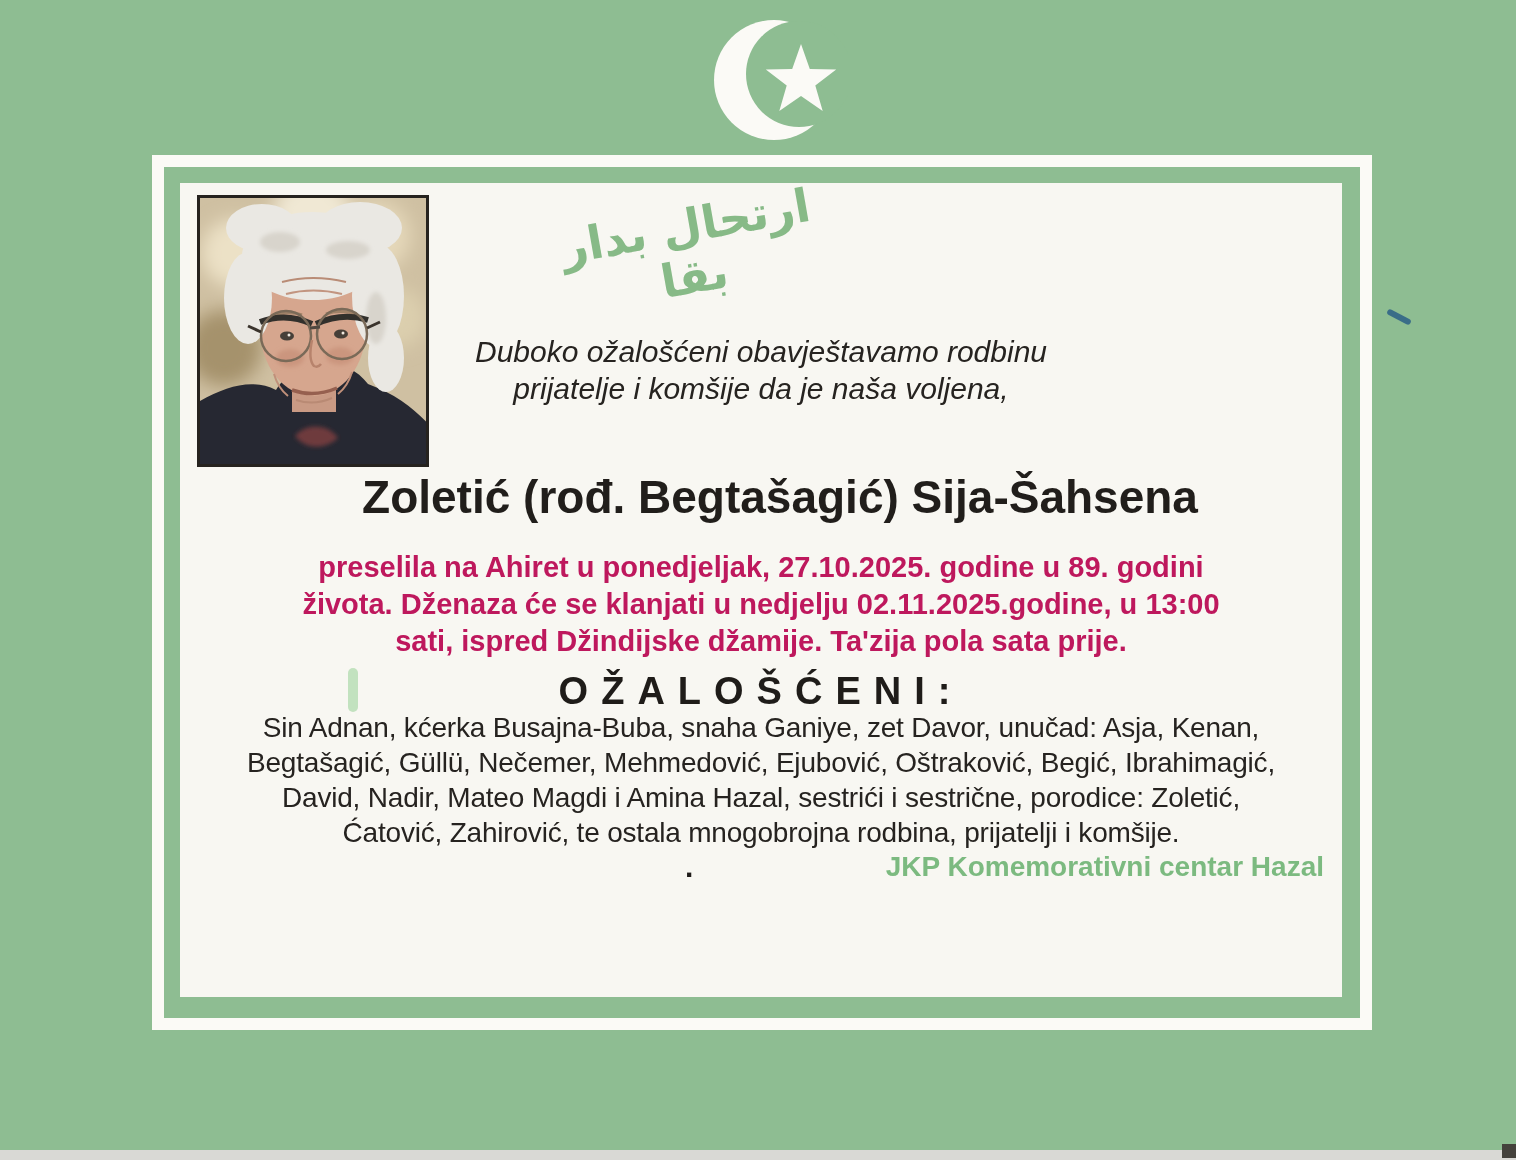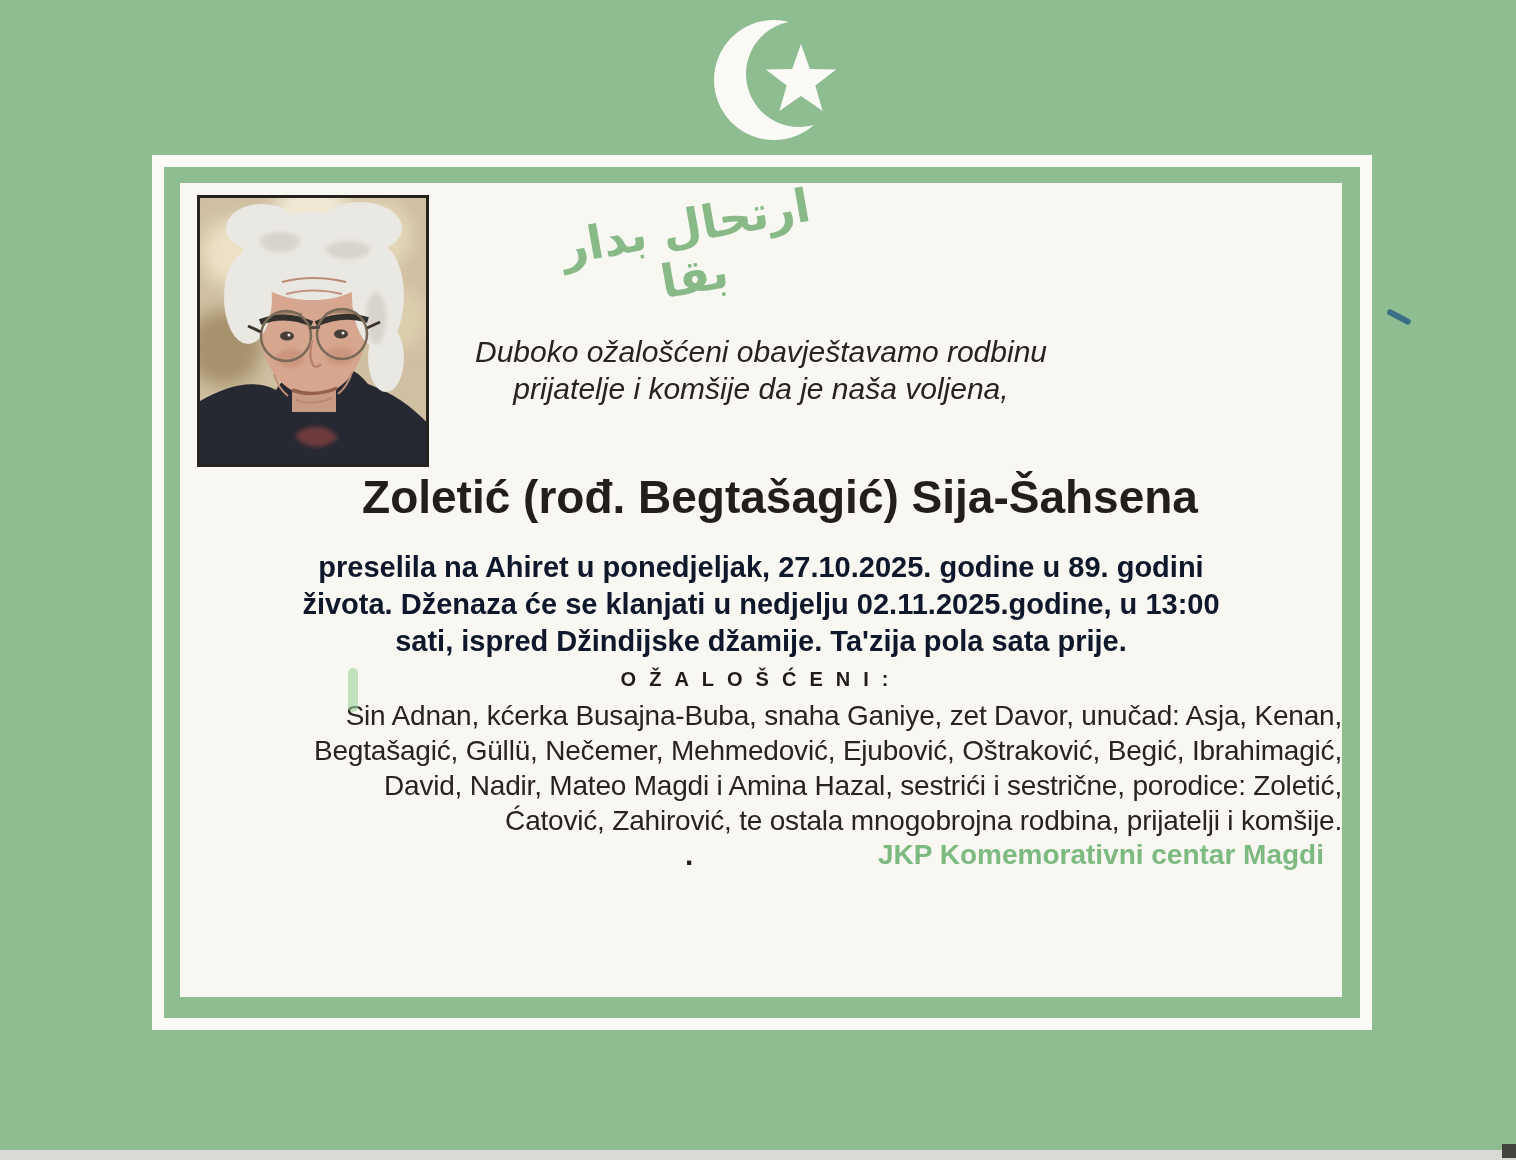--- a/index.html
+++ b/index.html
@@ -55,27 +55,28 @@
     letter-spacing:0px;color:#211e1b;
     white-space:nowrap;
     padding-left:38px;
   }
   .years{
     margin-top:4px;
     font-family:"Liberation Serif", serif;
     font-size:29px;line-height:34px;letter-spacing:1px;
     color:#2a2724;
   }
-  .body-block{margin-top:26px;font-weight:bold;font-size:29px;line-height:37px;color:#0f172a;}
+  .body-block{margin-top:26px;font-weight:bold;font-size:29px;line-height:37px;color:#be185d;}
   .body-block div{white-space:nowrap;}
   .mourners-heading{
-    font-size:20px;font-weight:bold;line-height:38px;
+    margin-top:12px;
+    font-size:38px;font-weight:bold;line-height:38px;
     letter-spacing:13px;color:#1f1c19;
   }
-  .mourners{font-size:28px;line-height:35px;letter-spacing:-0.2px;color:#262320;text-align:right;}
+  .mourners{font-size:28px;line-height:35px;letter-spacing:-0.2px;color:#262320;}
   .mourners div{white-space:nowrap;}
   .footer-line{
     position:relative;
     height:34px;line-height:34px;
     text-align:right;padding-right:18px;
   }
   .footer-dot{
     position:absolute;left:505px;top:0;
     font-size:30px;font-weight:bold;color:#1f1c19;
   }
@@ -214,21 +215,21 @@
 
       <div class="mourners">
         <div>Sin Adnan, kćerka Busajna-Buba, snaha Ganiye, zet Davor, unučad: Asja, Kenan,</div>
         <div>Begtašagić, Güllü, Nečemer, Mehmedović, Ejubović, Oštraković, Begić, Ibrahimagić,</div>
         <div>David, Nadir, Mateo Magdi i Amina Hazal, sestrići i sestrične, porodice: Zoletić,</div>
         <div>Ćatović, Zahirović, te ostala mnogobrojna rodbina, prijatelji i komšije.</div>
       </div>
 
       <div class="footer-line">
         <span class="footer-dot">.</span>
-        <span class="publisher">JKP Komemorativni centar Magdi</span>
+        <span class="publisher">JKP Komemorativni centar Hazal</span>
       </div>
     </div>
   </div>
 
   <div class="artifact-blue"></div>
   <div class="artifact-smudge"></div>
   <div class="scan-strip"></div>
   <div class="scan-corner"></div>
 </div>
 

